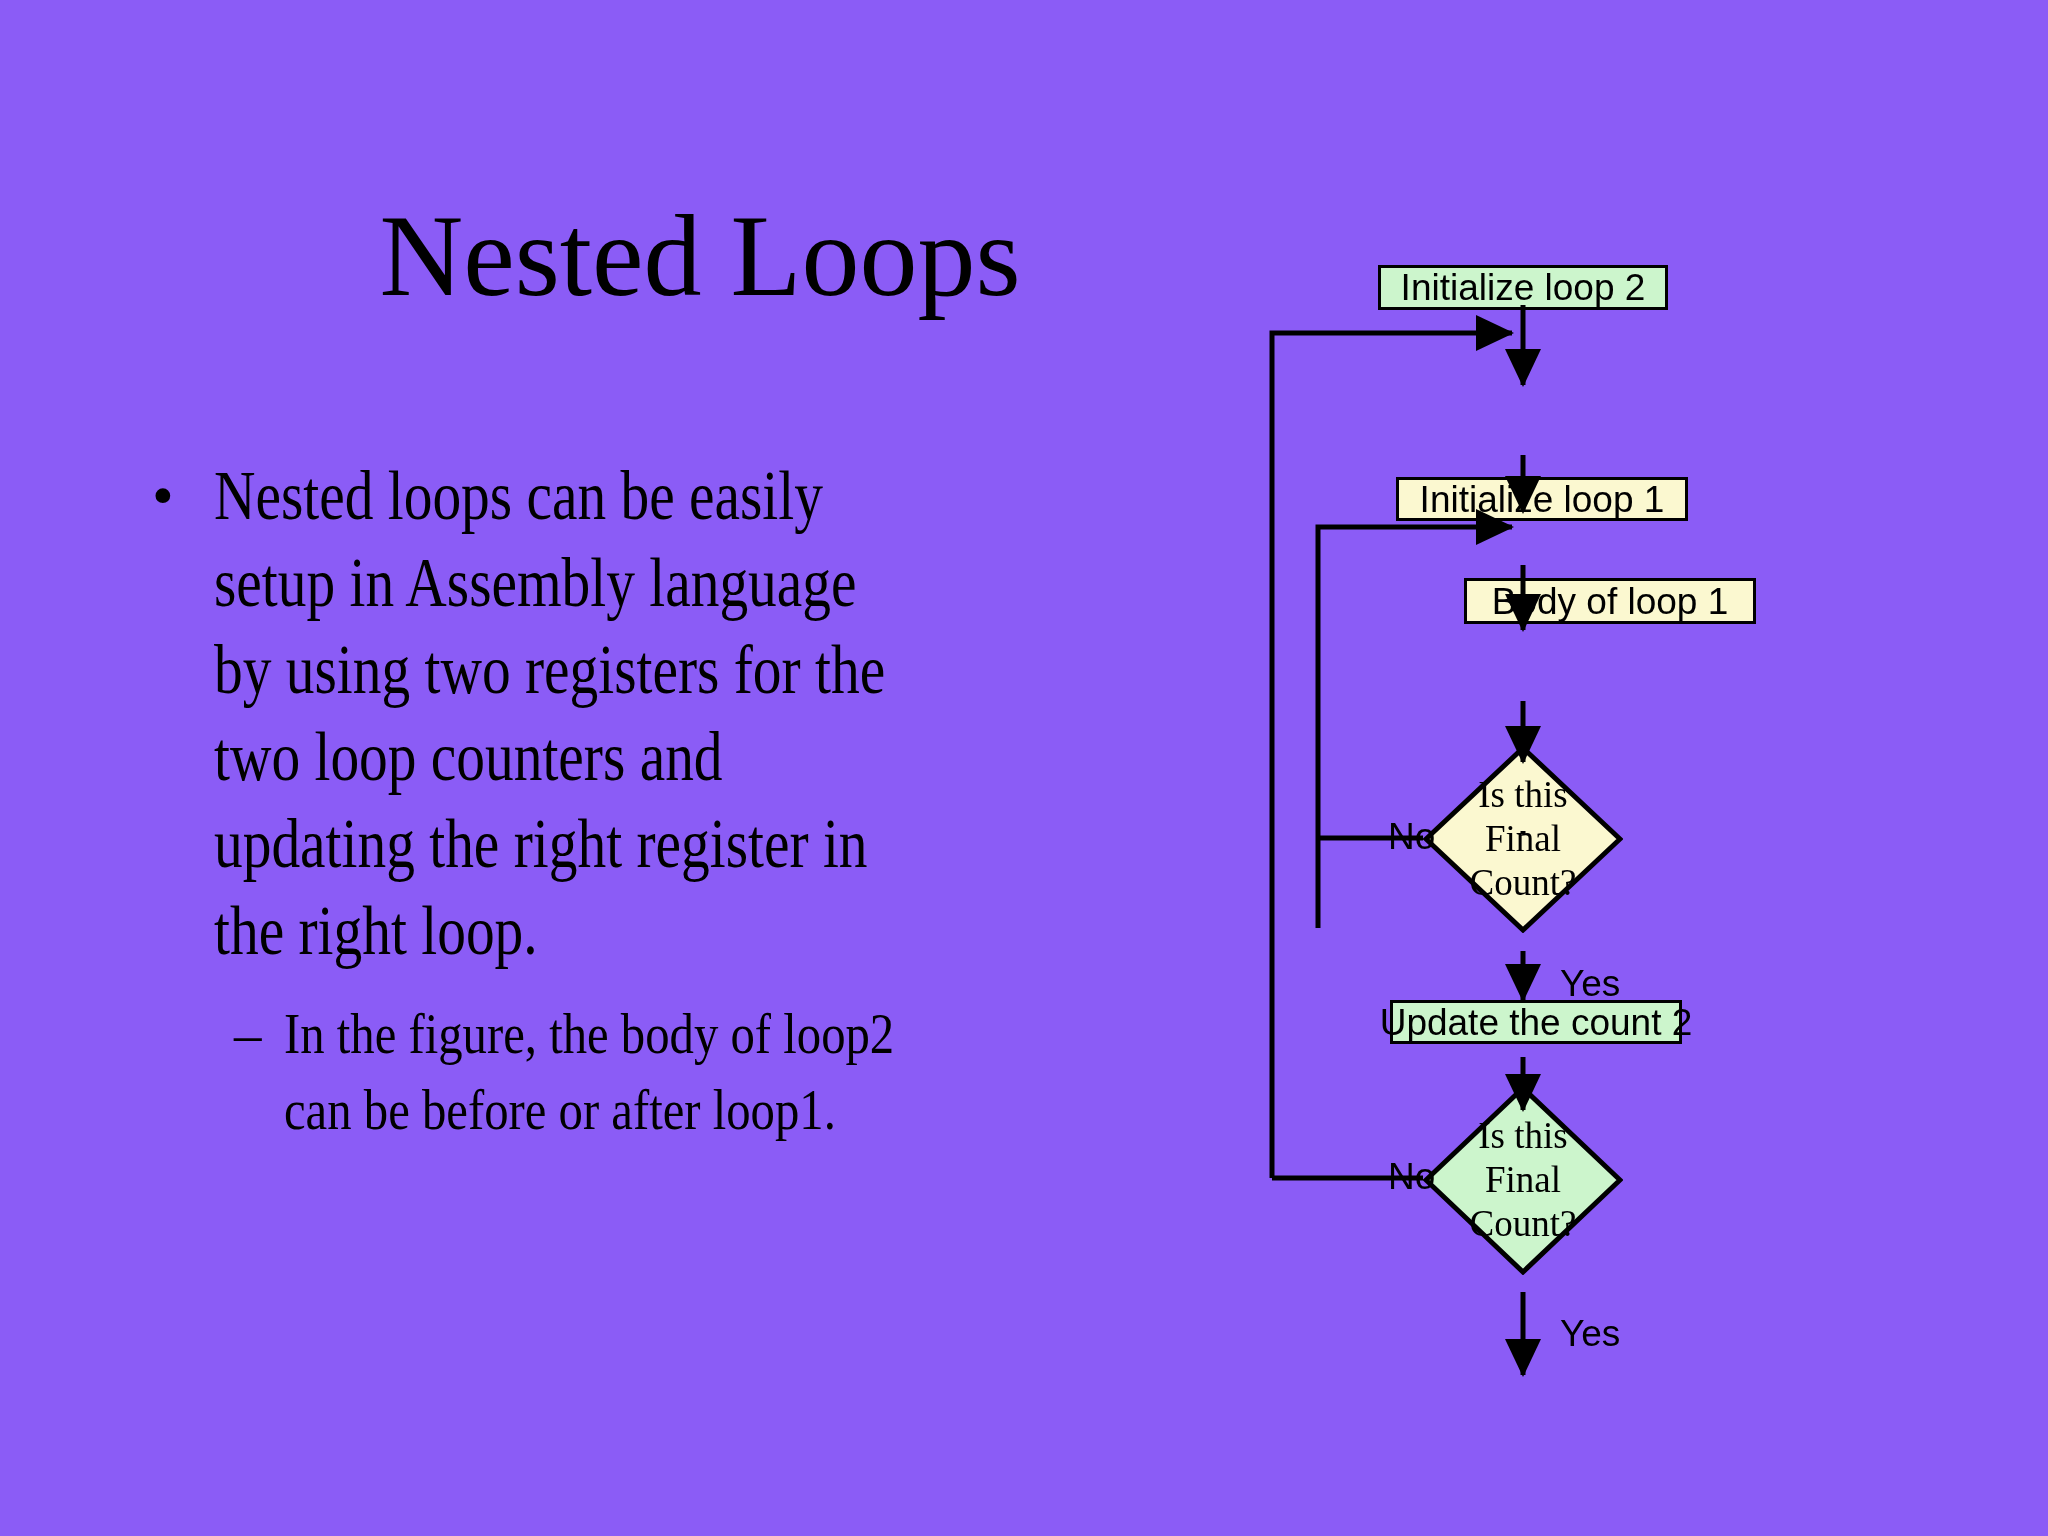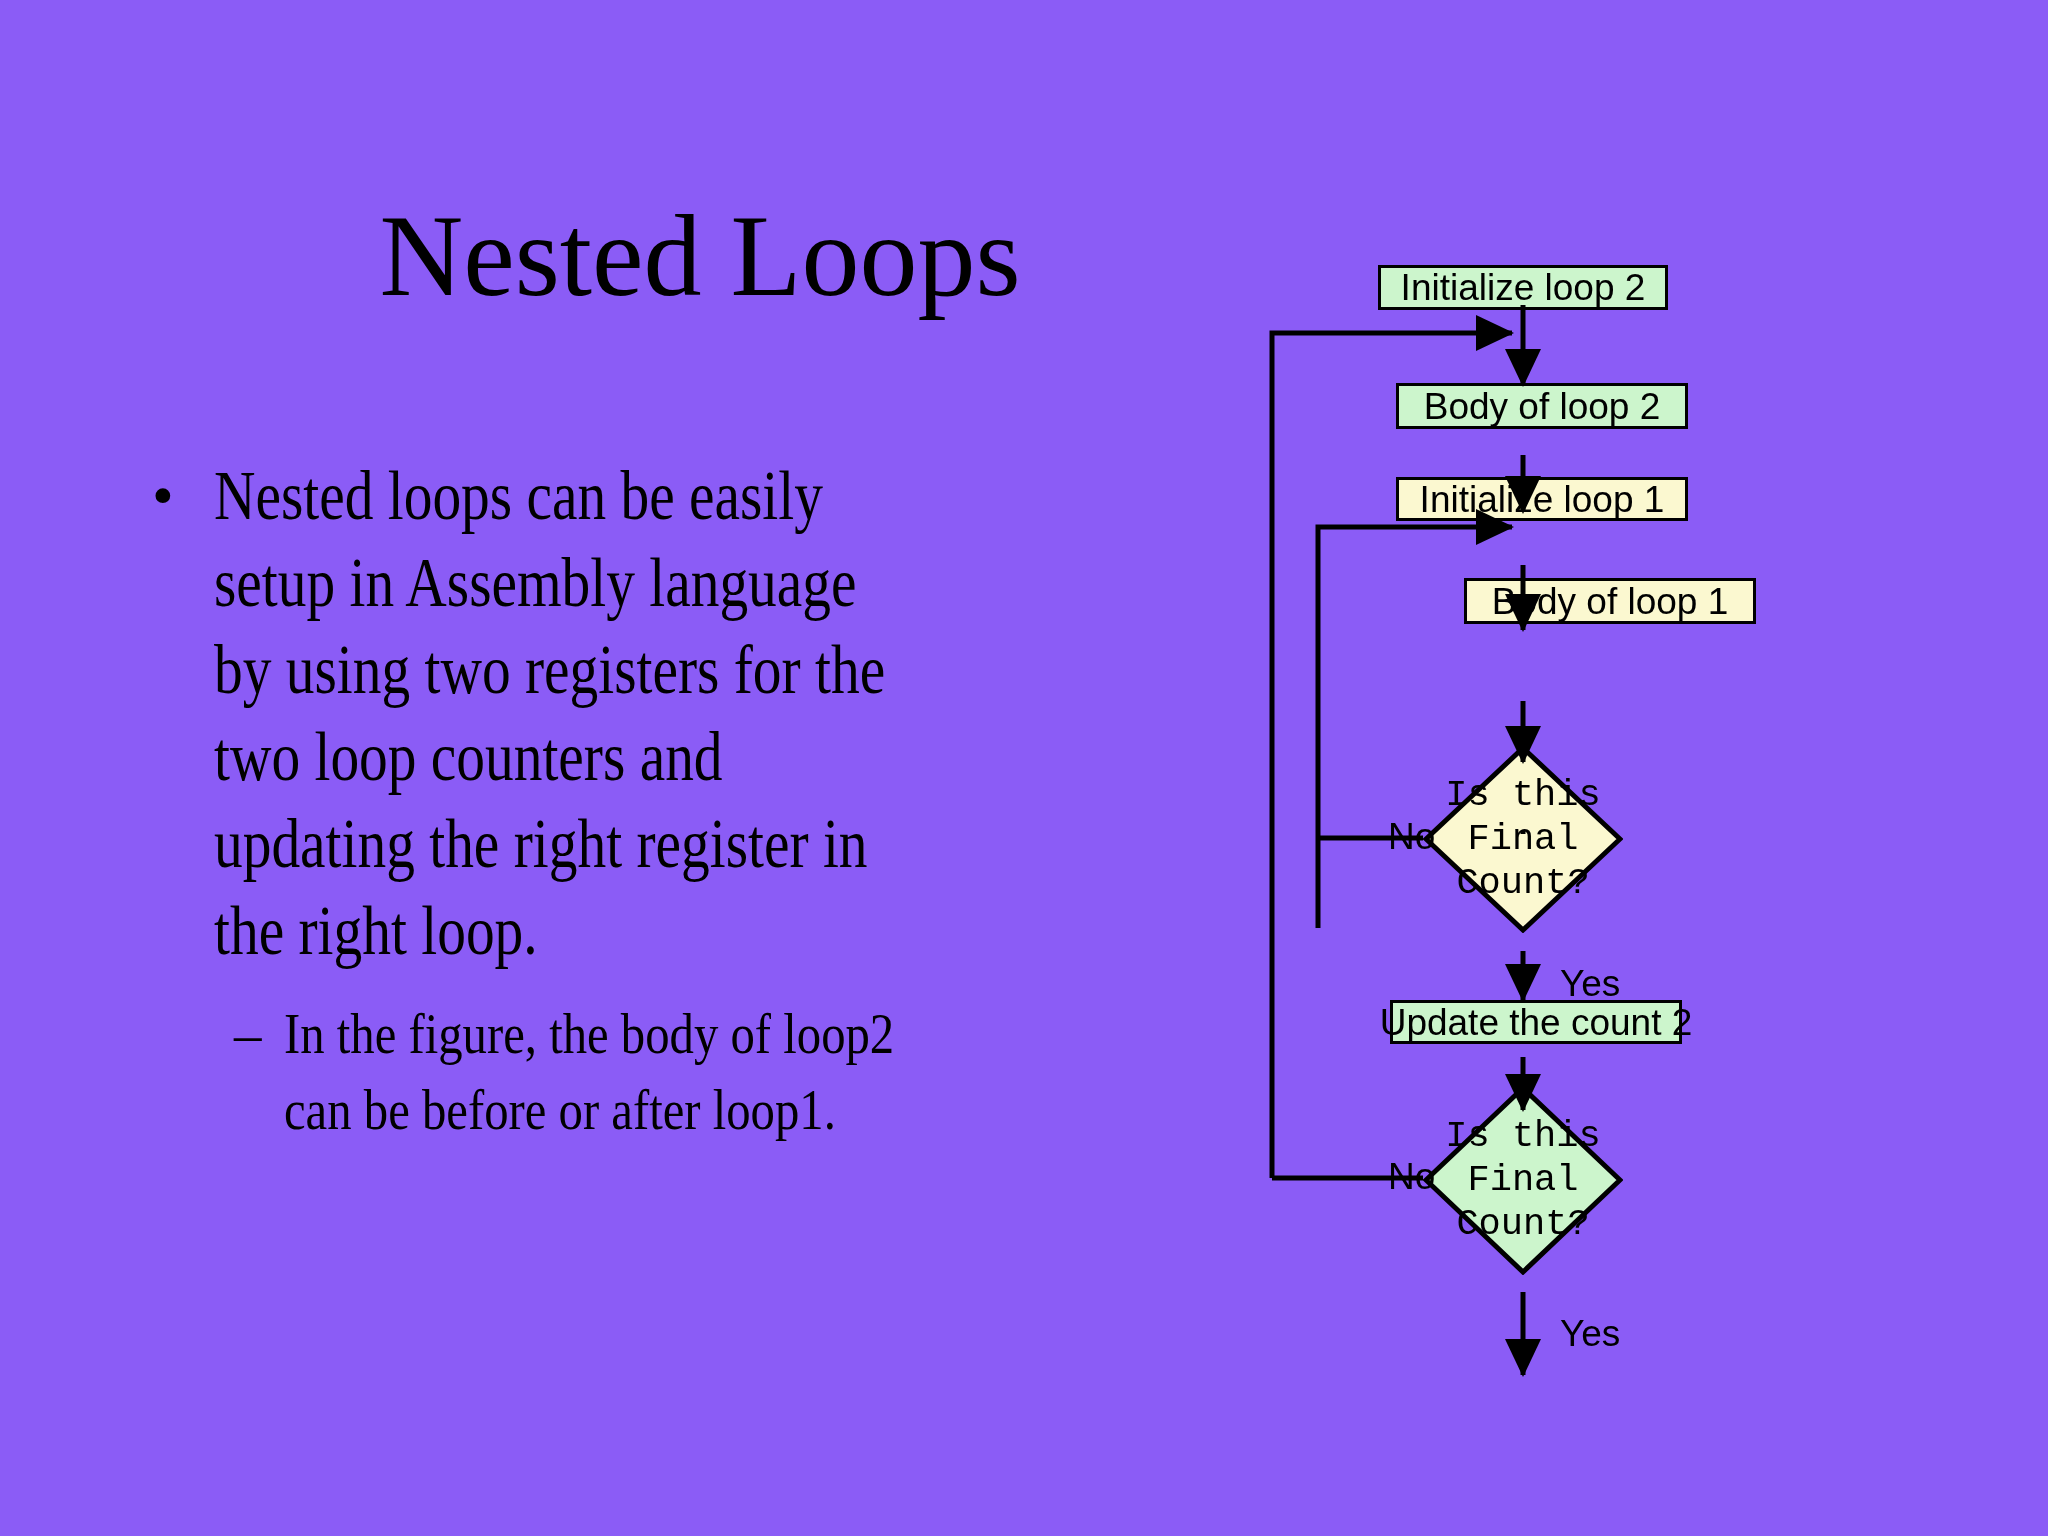--- a/index.html
+++ b/index.html
@@ -120,21 +120,21 @@
     width: 100%;
     height: 100%;
   }
   .fc-diamond-label {
     position: absolute;
     left: 0;
     top: 50%;
     width: 100%;
     transform: translateY(-50%);
     text-align: center;
-    font-family: Liberation Mono, monospace;
+    font-family: Liberation Serif, serif;
     font-size: 37px;
     line-height: 44px;
     color: #000000;
     pointer-events: none;
   }
   .edge-label {
     position: absolute;
     font-family: "Liberation Sans", "DejaVu Sans", sans-serif;
     font-size: 37px;
     color: #000000;
@@ -188,21 +188,20 @@
 
     <line x1="1523" y1="1057" x2="1523" y2="1110" stroke="#000" stroke-width="5" marker-end="url(#arrow)"></line>
 
     <line x1="1423" y1="1178" x2="1272" y2="1178" stroke="#000" stroke-width="5"></line>
 
     <line x1="1523" y1="1292" x2="1523" y2="1375" stroke="#000" stroke-width="5" marker-end="url(#arrow)"></line>
   </svg>
 
   <div class="fc-box green" style="left:1378px; top:265px; width:290px; height:45px;">Initialize loop 2</div>
 
-  <div class="fc-box green" style="left:1396px; top:383px; width:292px; height:46px;">Body of loop 2</div>
 
   <div class="fc-box yellow" style="left:1396px; top:477px; width:292px; height:44px;">Initialize loop 1</div>
 
   <div class="fc-box yellow" style="left:1464px; top:578px; width:292px; height:46px;">Body of loop 1</div>
 
 
   <div class="fc-diamond-wrap" style="left:1423px; top:745px; width:200px; height:188px;">
     <svg class="fc-diamond-shape" viewBox="0 0 200 188" preserveAspectRatio="none">
       <polygon points="100,3 197,94 100,185 3,94" fill="#fbf8d0" stroke="#000000" stroke-width="5"></polygon>
     </svg>

